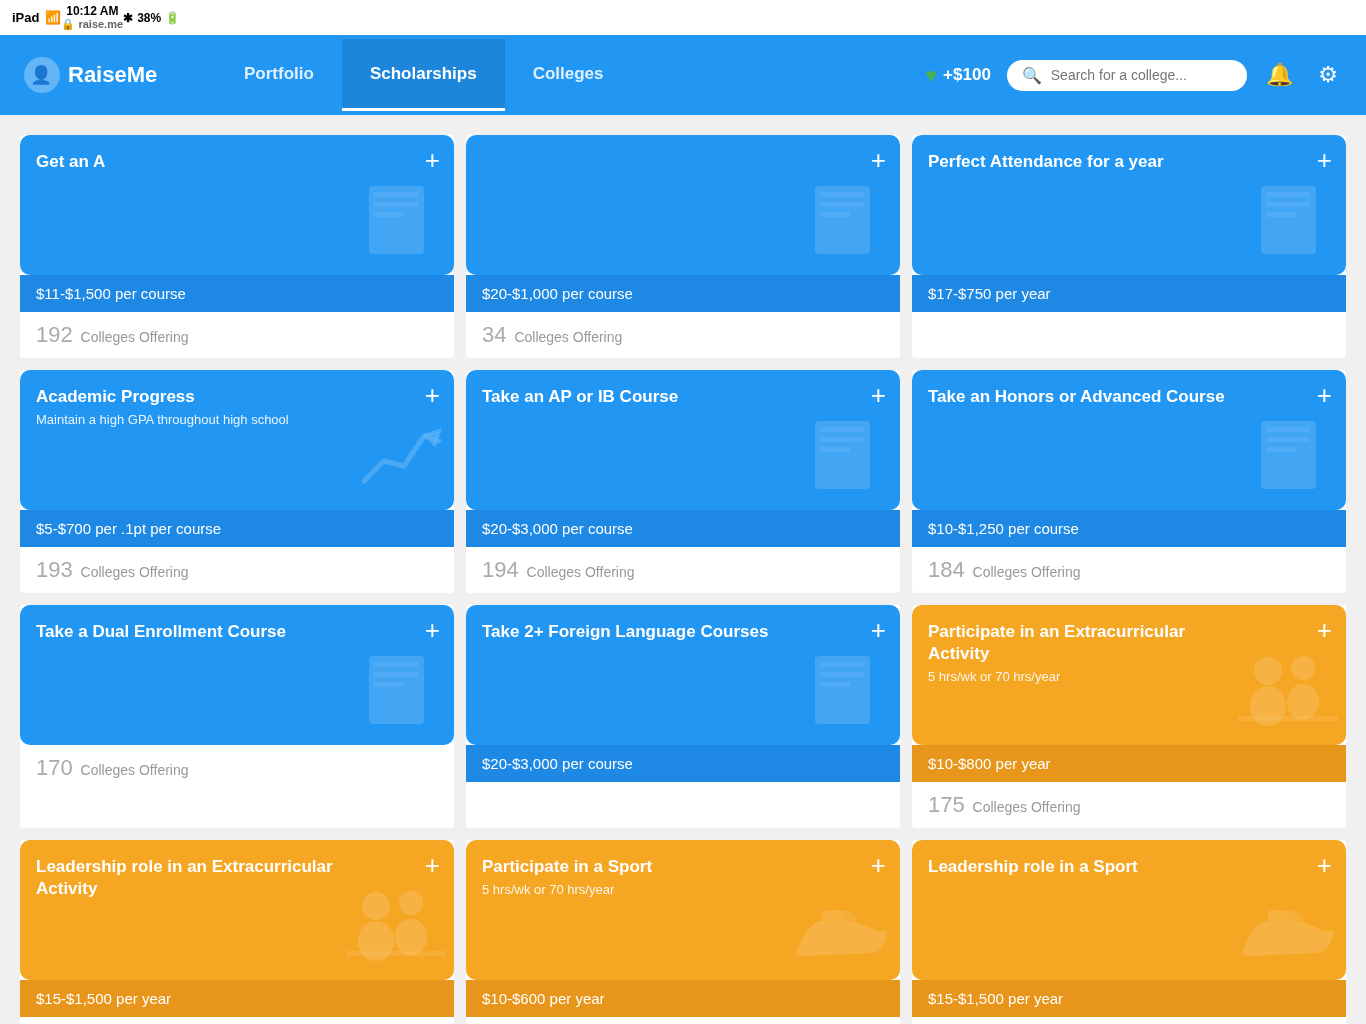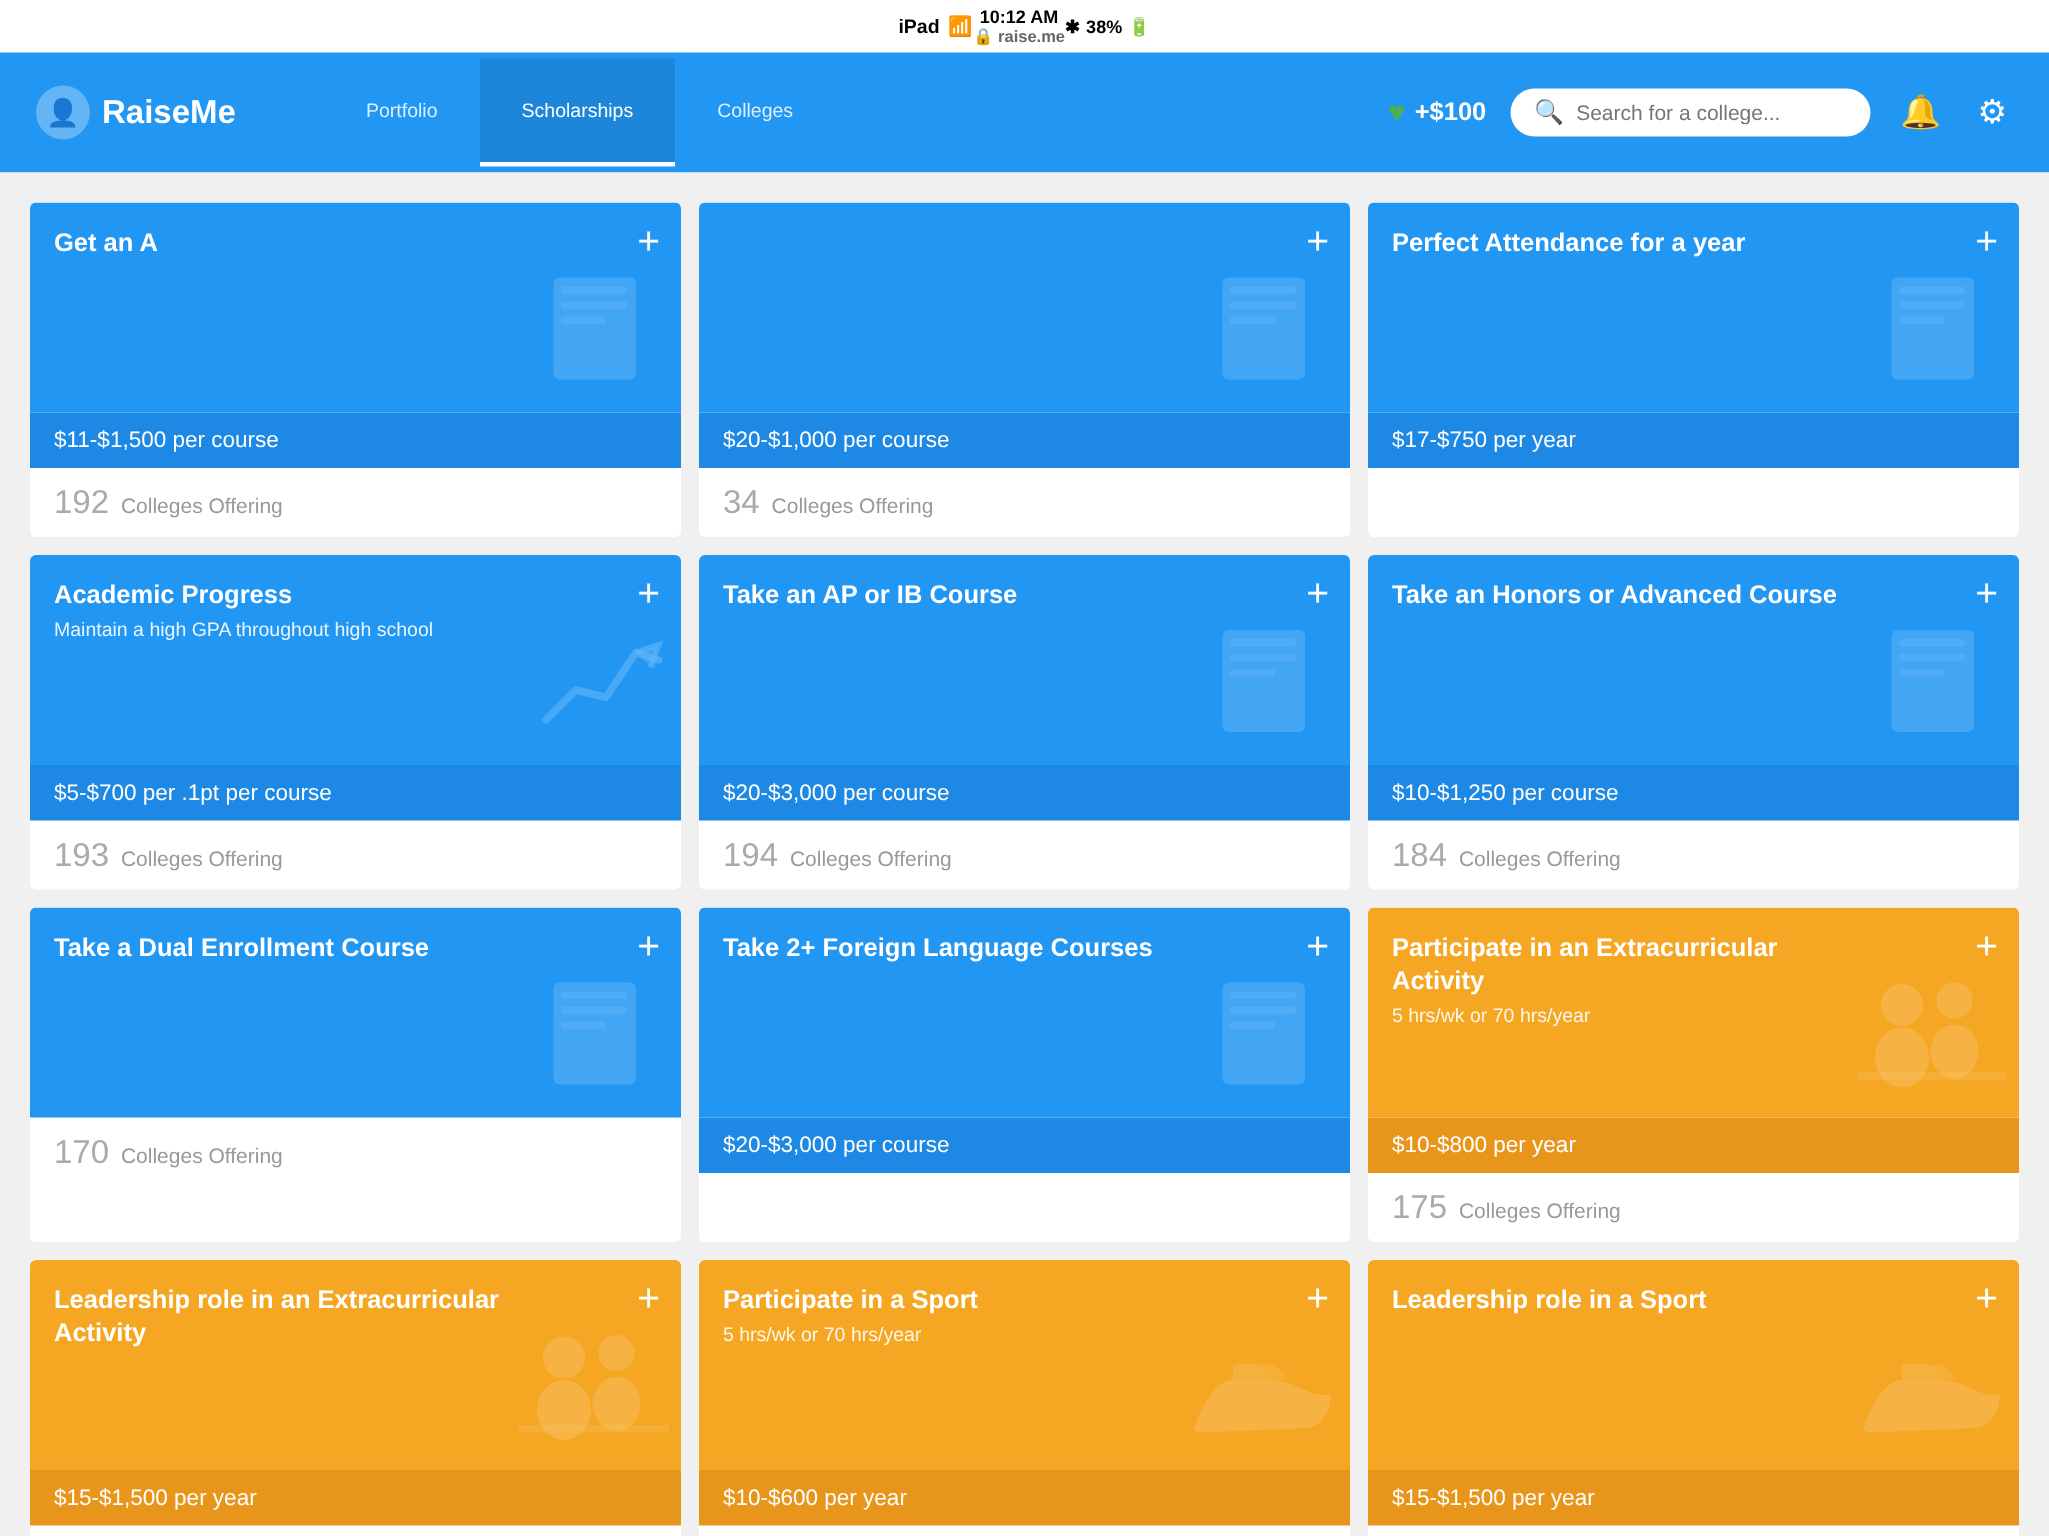--- a/index.html
+++ b/index.html
@@ -7,21 +7,21 @@
       font-family: -apple-system, BlinkMacSystemFont, 'Helvetica Neue', Arial, sans-serif;
       background: #f0f0f0;
       width: 1366px;
       min-height: 1024px;
     }
 
     
     .status-bar {
       background: white;
       display: flex;
-      justify-content: center;
+      justify-content: flex-start;
       align-items: center;
       padding: 4px 12px;
       font-size: 13px;
       font-weight: 600;
     }
     .status-bar-left { display: flex; align-items: center; gap: 6px; }
     .status-bar-center { text-align: center; font-size: 12px; }
     .status-bar-right { display: flex; align-items: center; gap: 4px; font-size: 12px; }
 
     
@@ -53,27 +53,28 @@
       font-size: 18px;
       color: white;
     }
     .nav-links {
       display: flex;
       gap: 0;
       flex: 1;
     }
     .nav-link {
       color: rgba(255,255,255,0.85);
-      font-size: 13px;
+      font-size: 17px;
       padding: 0 28px;
       height: 72px;
       display: flex;
       align-items: center;
       cursor: pointer;
       border-bottom: 3px solid transparent;
+      font-weight: bold;
     }
     .nav-link.active {
       color: white;
       border-bottom: 3px solid white;
       background: rgba(0,0,0,0.1);
     }
     .nav-right {
       display: flex;
       align-items: center;
       gap: 16px;
@@ -133,20 +134,21 @@
     }
 
     .card-top {
       position: relative;
       padding: 16px 16px 12px 16px;
       min-height: 140px;
       display: flex;
       flex-direction: column;
       justify-content: flex-start;
       overflow: hidden;
+      border-radius: 10px;
     }
     .card-top.blue { background: #2196f3; }
     .card-top.orange { background: #f5a623; }
 
     .card-title {
       color: white;
       font-size: 17px;
       font-weight: 600;
       max-width: 80%;
       line-height: 1.3;

